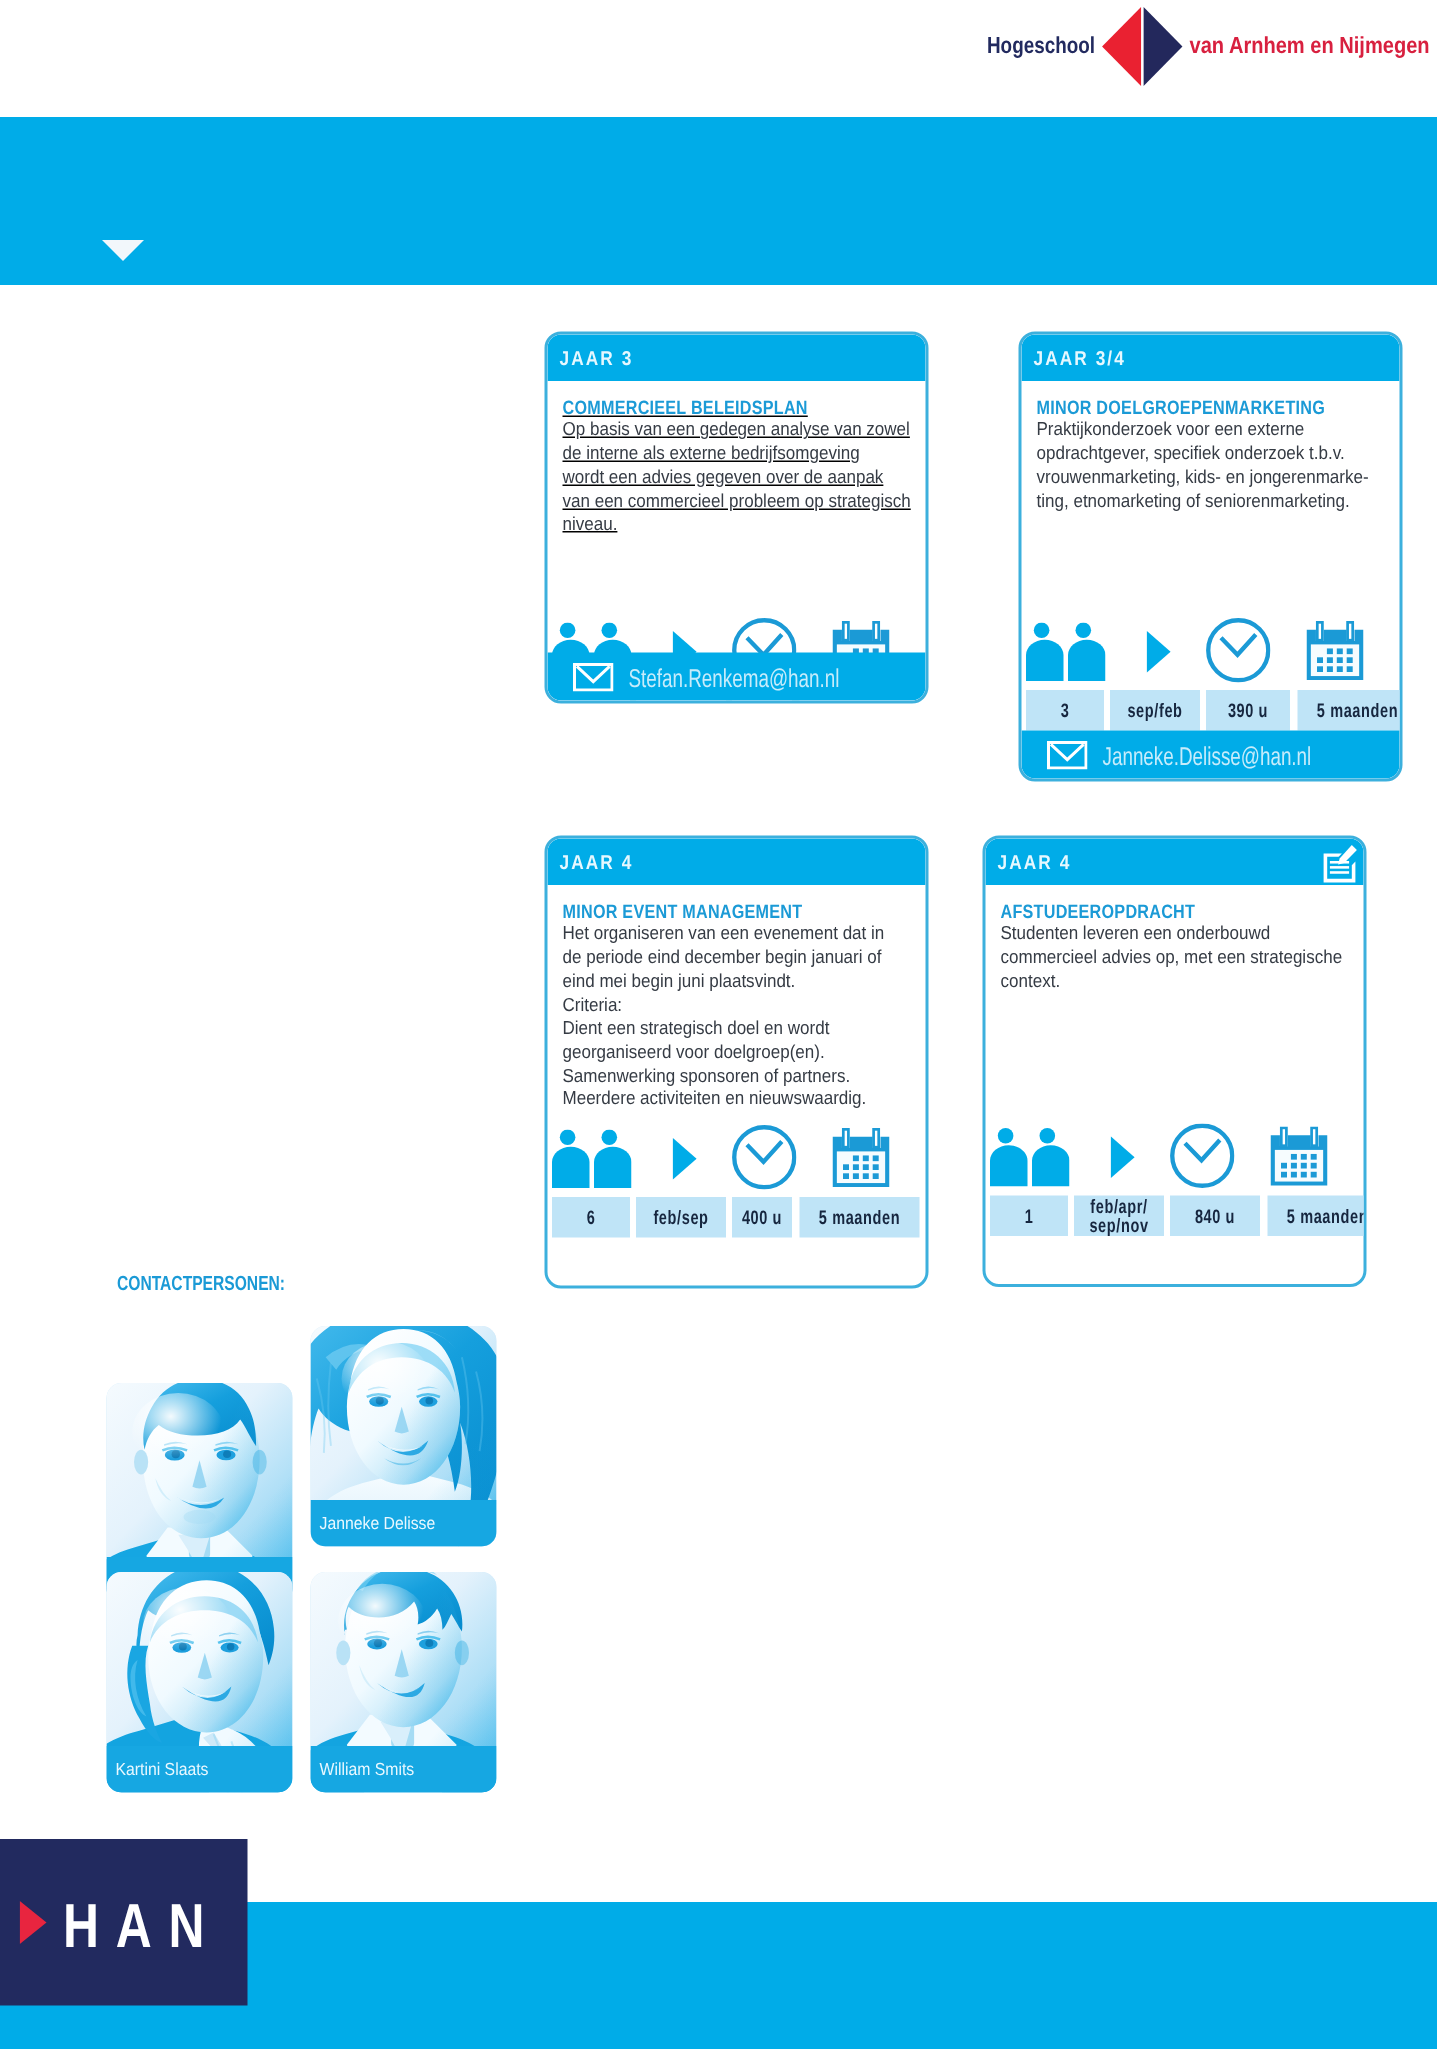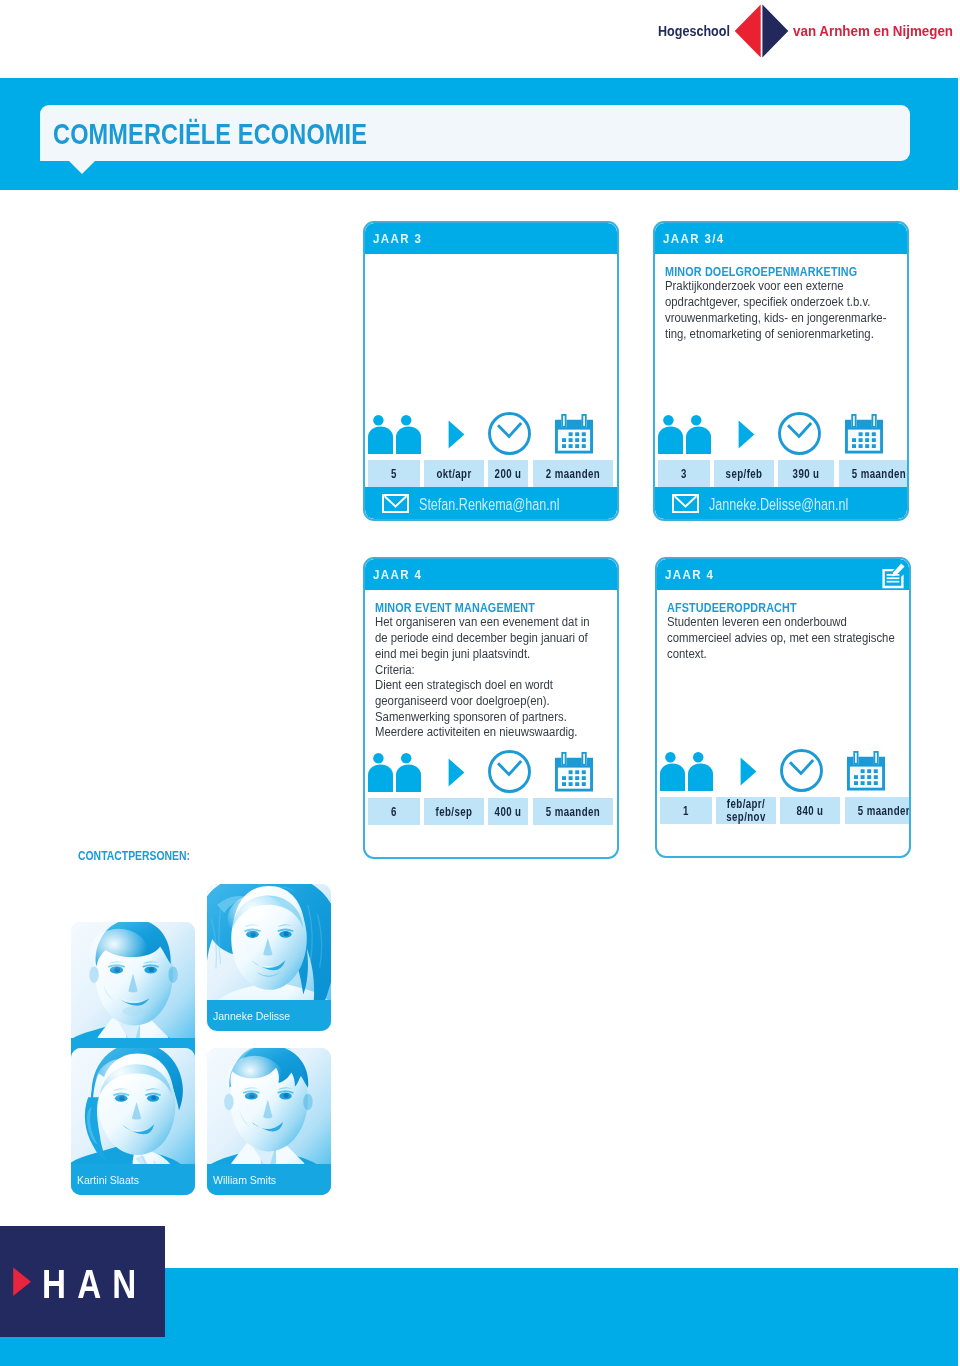--- a/index.html
+++ b/index.html
@@ -84,29 +84,34 @@
   <div>
     <span class="logo-word logo-left">Hogeschool</span>
     <svg class="logo-diamond" viewBox="0 0 55 54">
       <polygon points="26.7,0.6 26.7,53.4 0.7,27.0" fill="#ea2131"></polygon>
       <polygon points="28.4,0.6 54.3,27.0 28.4,53.4" fill="#23285c"></polygon>
     </svg>
     <span class="logo-word logo-right">van Arnhem en Nijmegen</span>
   </div>
 
   <div class="band"></div>
-  <div class="titlebox">
-    <div class="titletext">COMMERCIËLE ECONOMIE</div>
-  </div>
   <div class="tip"></div>
 
   <div id="cards">
-      <div class="card" style="left: 363px; top: 221px; height: 300px; text-decoration: underline;">
+      <div class="card" style="left: 363px; top: 221px; height: 248px; text-decoration: underline;">
         <div class="chead">
           <span class="yr">JAAR 3</span>
+        </div>
+        <div class="cbody">
+          <div class="c-heading">COMMERCIEEL BELEIDSPLAN</div>
+          <div class="c-text">Op basis van een gedegen analyse van zowel
+de interne als externe bedrijfsomgeving
+wordt een advies gegeven over de aanpak
+van een commercieel probleem op strategisch
+niveau.</div>
         </div>
         <div class="icons" style="top:189px">
           <span class="ic" style="left:3.4px;top:3px"><svg width="53" height="39" viewBox="0 0 53 39">
               <circle cx="10.4" cy="5.2" r="5.2" fill="#00ace8"></circle>
               <path d="M0 39V21.6c0-5.3 5.6-10.1 12.5-10.1S25 16.3 25 21.6V39z" fill="#00ace8"></path>
               <circle cx="38.2" cy="5.2" r="5.2" fill="#00ace8"></circle>
               <path d="M28 39V21.6c0-5.3 5.6-10.1 12.5-10.1S53 16.3 53 21.6V39z" fill="#00ace8"></path>
             </svg></span>
           <span class="ic" style="left:83.2px;top:7.5px"><svg width="17" height="29" viewBox="0 0 17 29">
               <polygon points="0.6,0.6 16.4,14.5 0.6,28.4" fill="#00ace8"></polygon>
@@ -152,21 +157,21 @@
           </span>
         </div>
         <div class="mailbar">
           <span class="env"><svg width="27" height="19" viewBox="0 0 27 19">
               <rect x="1.0" y="1.0" width="25.0" height="17.0" fill="none" stroke="#ffffff" stroke-width="2.0"></rect>
               <path d="M2.6 2.2 13.5 12.4 24.4 2.2" fill="none" stroke="#ffffff" stroke-width="2.0" stroke-linejoin="miter"></path>
             </svg></span>
           <span class="addr">Stefan.Renkema@han.nl</span>
         </div>
       </div>
-      <div class="card" style="left: 653px; top: 221px; height: 300px;">
+      <div class="card" style="left: 679px; top: 221px; height: 300px;">
         <div class="chead">
           <span class="yr">JAAR 3/4</span>
         </div>
         <div class="cbody">
           <div class="c-heading">MINOR DOELGROEPENMARKETING</div>
           <div class="c-text">Praktijkonderzoek voor een externe
 opdrachtgever, specifiek onderzoek t.b.v.
 vrouwenmarketing, kids- en jongerenmarke-
 ting, etnomarketing of seniorenmarketing.</div>
         </div>

